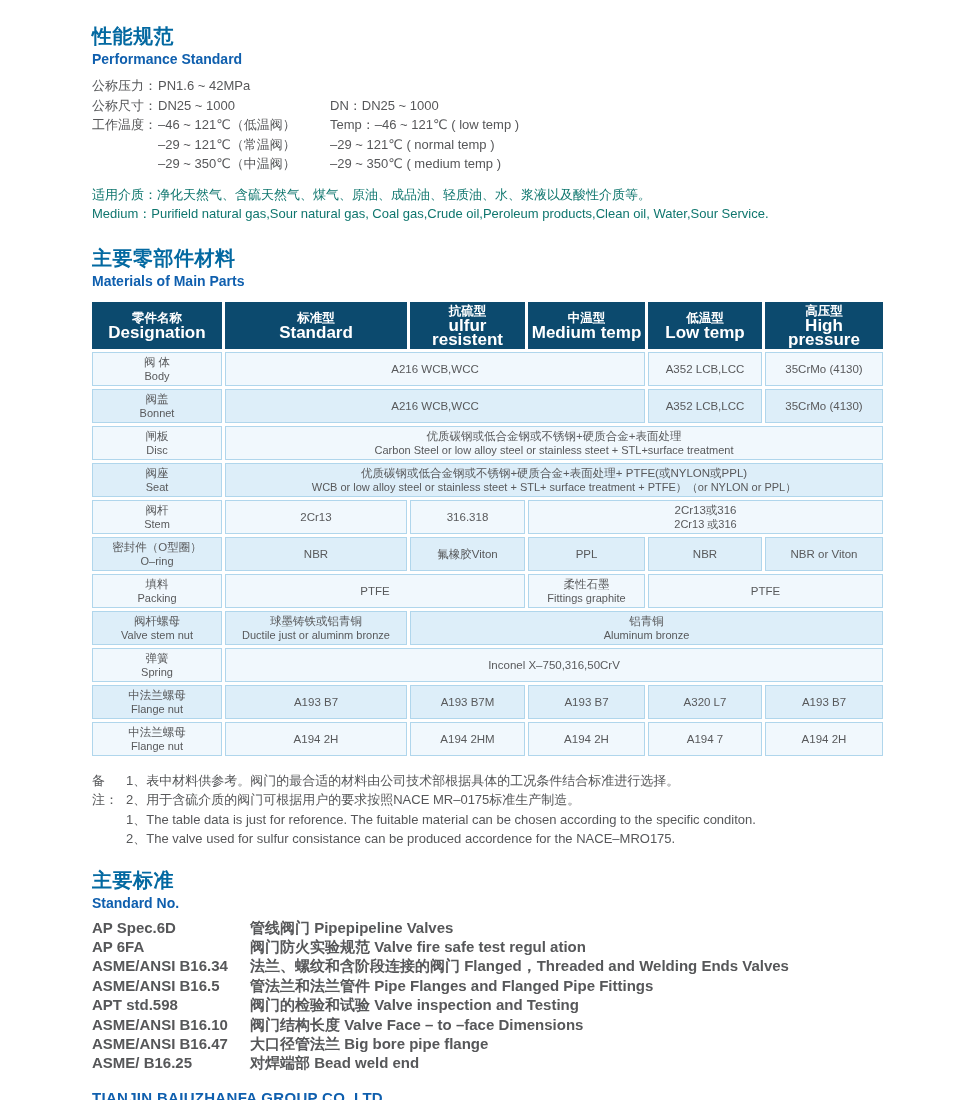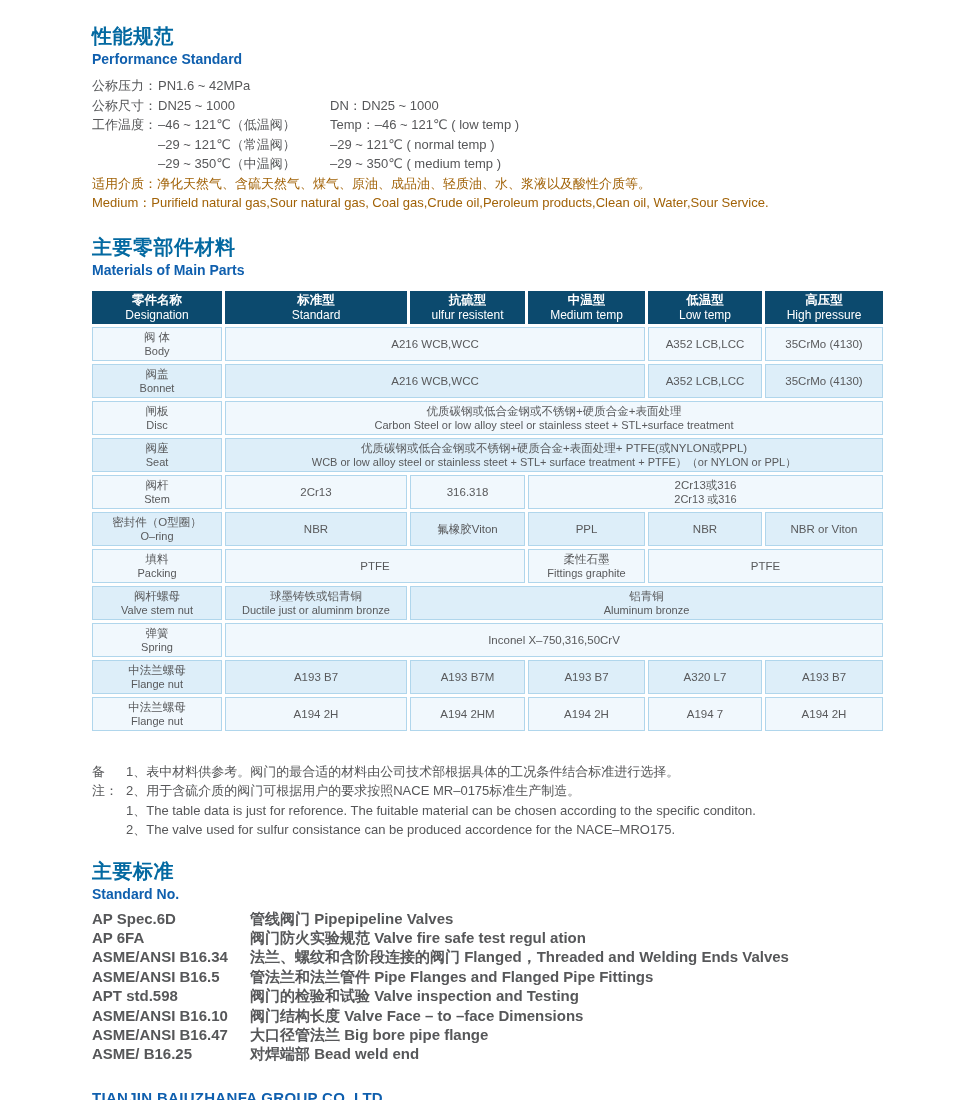--- a/index.html
+++ b/index.html
@@ -16,43 +16,43 @@
   }
   h2.sec-sub {
     font-size:14px; font-weight:bold; color:#0f5fae; line-height:18px; margin-bottom:8px;
   }
   
   .spec-rows { color:#565759; font-size:13px; }
   .spec-row { display:flex; line-height:19.5px; }
   .spec-label { width:66px; flex:0 0 66px; }
   .spec-value { width:172px; flex:0 0 172px; }
   .spec-right { flex:1; }
-  .medium-block { margin-top:0; color:#a16207; font-size:13px; line-height:19.5px; }
+  .medium-block { margin-top:11px; color:#0f766e; font-size:13px; line-height:19.5px; }
   
   .materials-sec { margin-top:22px; }
   table.mat {
     border-collapse:separate; border-spacing:3px; table-layout:fixed;
     width:784px; margin:9px 0 0 -3px;
   }
   table.mat th {
     background:#0c4a6e; color:#ffffff; font-weight:normal;
     text-align:center; vertical-align:middle; height:32px; padding:2px 2px;
   }
   .th-zh { font-size:12.5px; font-weight:bold; line-height:15px; }
-  .th-en { font-size:12px; line-height:14px; }
+  .th-en { font-size:17px; line-height:14px;font-weight:bold; }
   table.mat td {
     border:1px solid #b0d6ec; text-align:center; vertical-align:middle;
     color:#58595b; font-size:11.5px; height:34px; padding:2px 4px; line-height:14px;
   }
   tr.row-light td { background:#f1f8fd; }
   tr.row-dark  td { background:#ddeef9; }
   .cell-line { line-height:14px; }
   .cell-line.en { font-size:11px; }
   
-  .notes { display:flex; margin-top:28px; color:#565759; font-size:13px; }
+  .notes { display:flex; margin-top:12px; color:#565759; font-size:13px; }
   .notes-label { flex:0 0 34px; line-height:19.5px; }
   .notes-lines { flex:1; }
   .note-line { line-height:19.5px; }
   
   .standards-sec { margin-top:19px; }
   .std-list { margin-top:6px; color:#565759; font-size:15px;font-weight:bold; }
   .std-row { display:flex; line-height:19.4px; }
   .std-code { flex:0 0 158px; }
   .std-desc { flex:1; }
   

